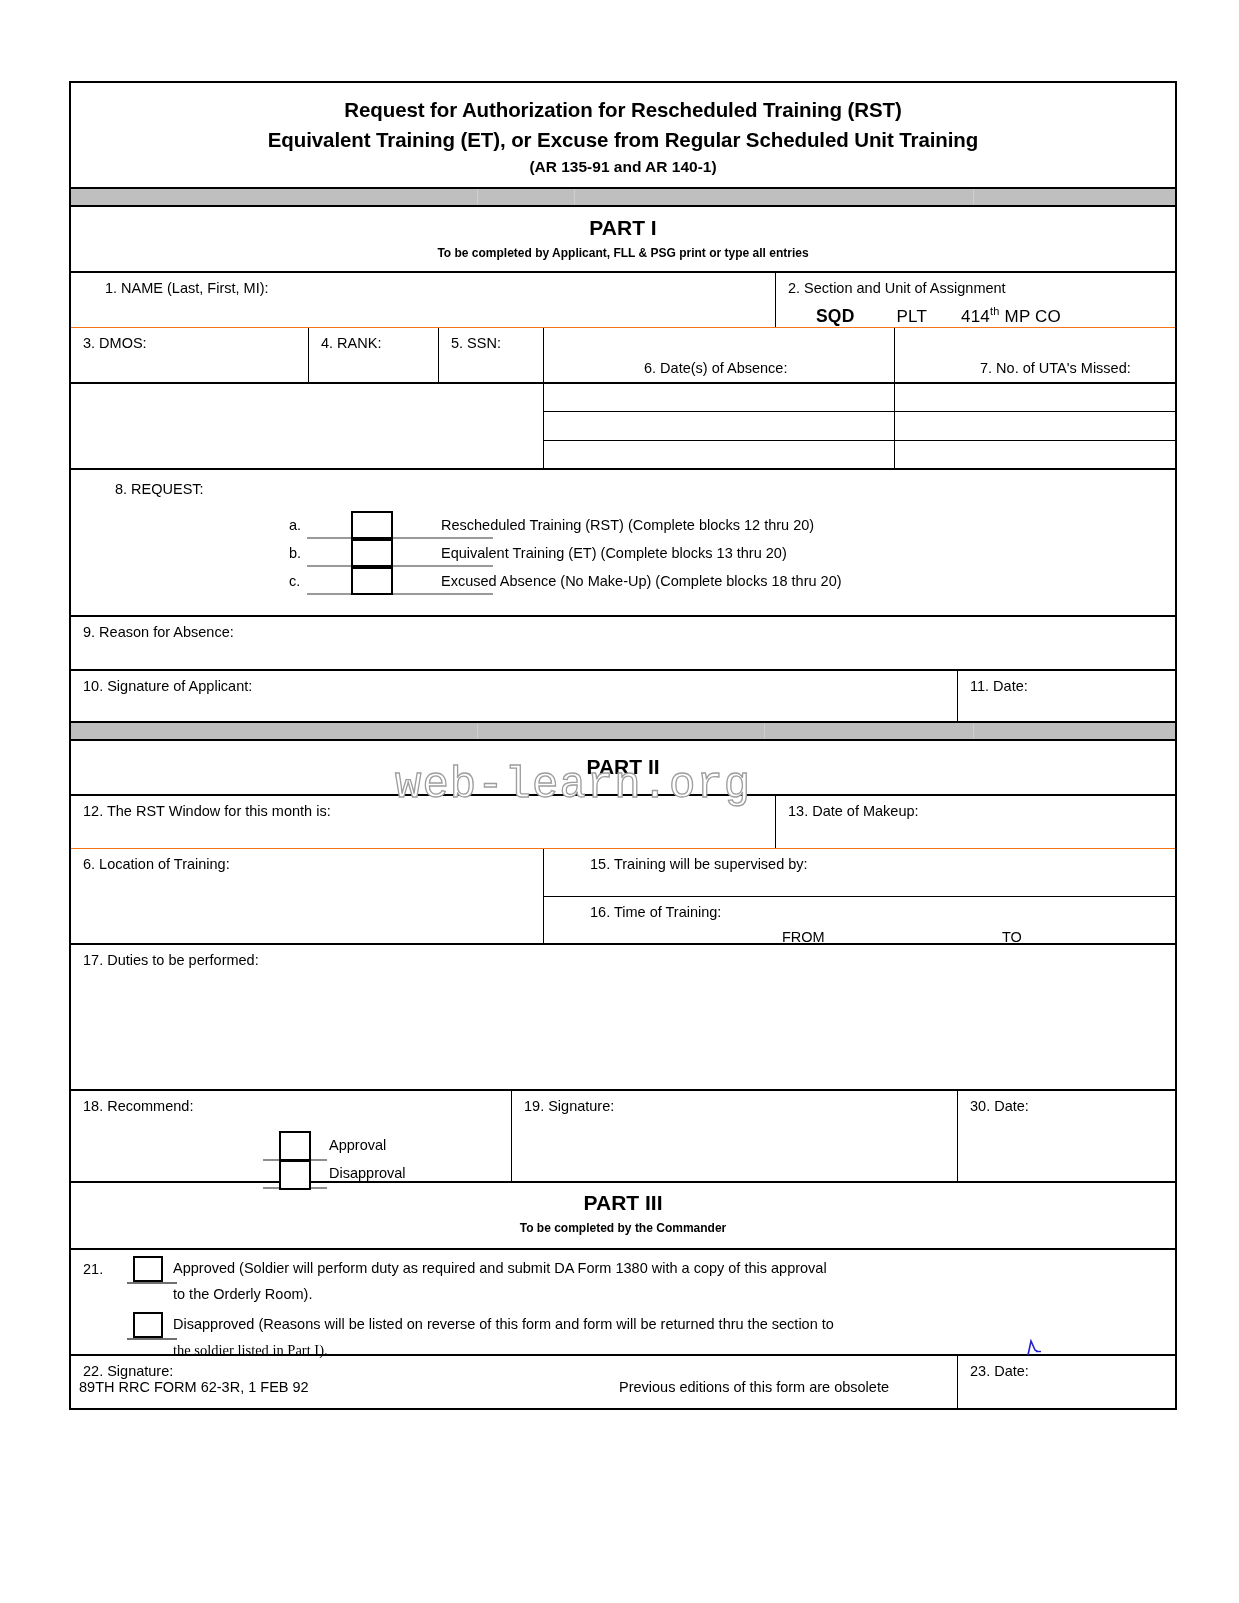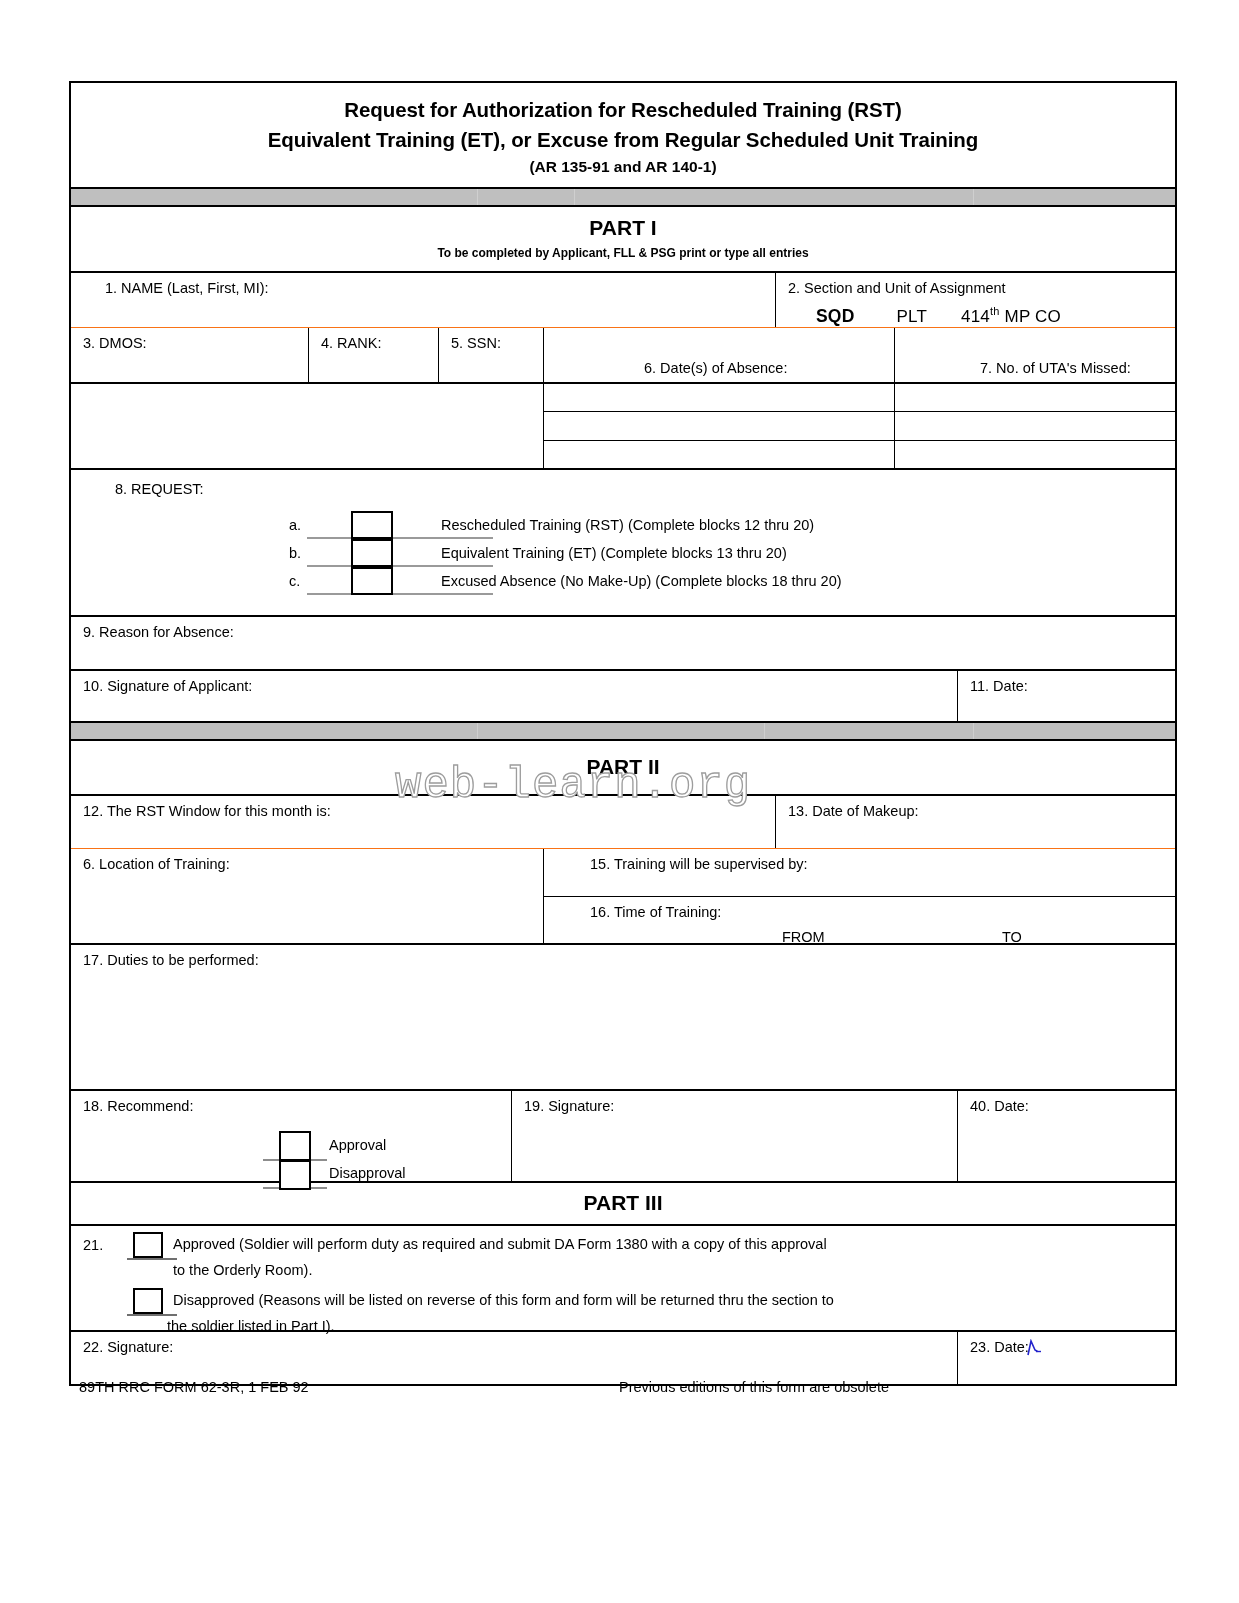--- a/index.html
+++ b/index.html
@@ -403,44 +403,45 @@
           <span class="rec-underline" style="top:71px;"></span>
           <span class="chk chk-med rec-box" style="top:44px;"></span>
           <span class="rec-label" style="top:48px;">Disapproval</span>
         </div>
       </div>
       <div class="cell" style="width:446px; height:90px;">
         <span class="lbl">19.  Signature:</span>
         <span></span>
       </div>
       <div class="cell" style="width:218px; height:90px;">
-        <span class="lbl">40.  Date:</span>
+        <span class="lbl">30.  Date:</span>
         <span></span>
       </div>
     </div>
 
     <div class="row thick">
       <div class="cell part-header" style="width:1104px; padding:6px 0 8px 0;">
         <div class="part-title">PART III</div>
+        <div class="part-subtitle">To be completed by the Commander</div>
       </div>
     </div>
 
     <div class="row thick">
       <div class="cell approve-block" style="width:1104px;">
         <span class="ap-num">21.</span>
 
         <span class="ap-underline" style="left:56px; top:32px;"></span>
         <span class="chk chk-small ap-box" style="left:62px; top:6px;"></span>
         <span class="ap-text" style="left:102px; top:9px;">Approved (Soldier will perform duty as required and submit DA Form 1380 with a copy of this approval</span>
         <span class="ap-text" style="left:102px; top:35px;">to the Orderly Room).</span>
 
         <span class="ap-underline" style="left:56px; top:88px;"></span>
         <span class="chk chk-small ap-box" style="left:62px; top:62px;"></span>
         <span class="ap-text" style="left:102px; top:65px;">Disapproved (Reasons will be listed on reverse of this form and form will be returned thru the section to</span>
-        <span class="ap-text" style="left:96px; top:91px;">the soldier listed in Part I).</span>
+        <span class="ap-text" style="left:102px; top:91px;font-family:Liberation Serif, serif;">the soldier listed in Part I).</span>
       </div>
     </div>
 
     <div class="row thick">
       <div class="cell" style="width:886px; height:52px;">
         <span class="lbl">22.  Signature:</span>
         <span></span>
       </div>
       <div class="cell" style="width:218px; height:52px;">
         <span class="lbl">23. Date:</span>

